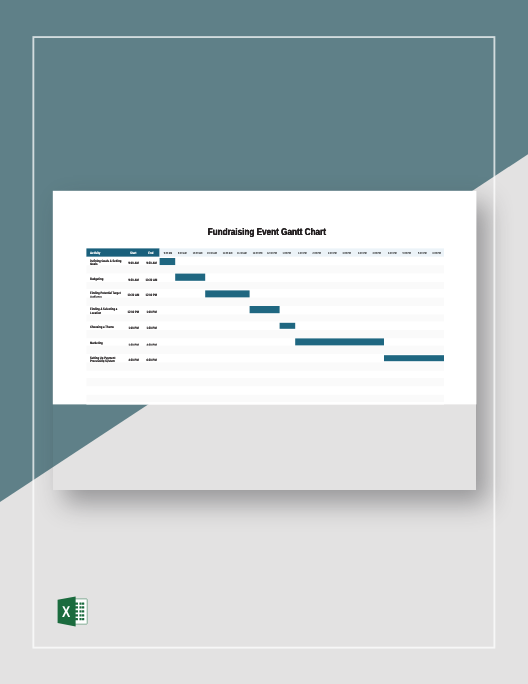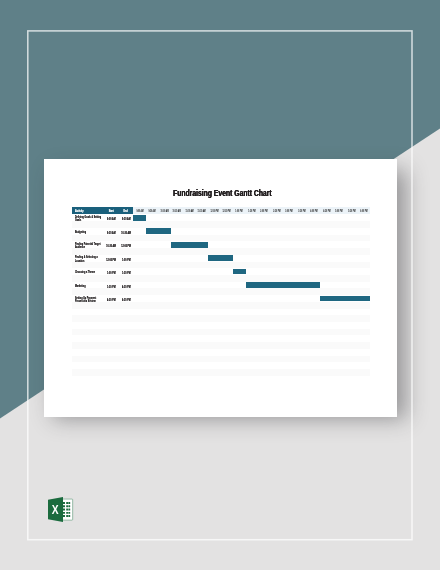--- a/index.html
+++ b/index.html
@@ -27,21 +27,21 @@
 
   
   .card-shadow {
     position: absolute; left: 43.6px; top: 158.6px;
     width: 353.7px; height: 249.1px;
     box-shadow: 9px 11px 20px rgba(45,45,50,0.42);
     z-index: 5;
   }
   .card {
     position: absolute; left: 43.6px; top: 158.6px;
-    width: 353.7px; height: 258px;
+    width: 353.7px; height: 178px;
     background: #ffffff;
     z-index: 10;
     overflow: hidden;
   }
 
   .doc-title {
     position: absolute; left: 0; top: 31.3px; width: 353.7px;
     display: flex; align-items: center; justify-content: center;
   }
   .doc-title i {

